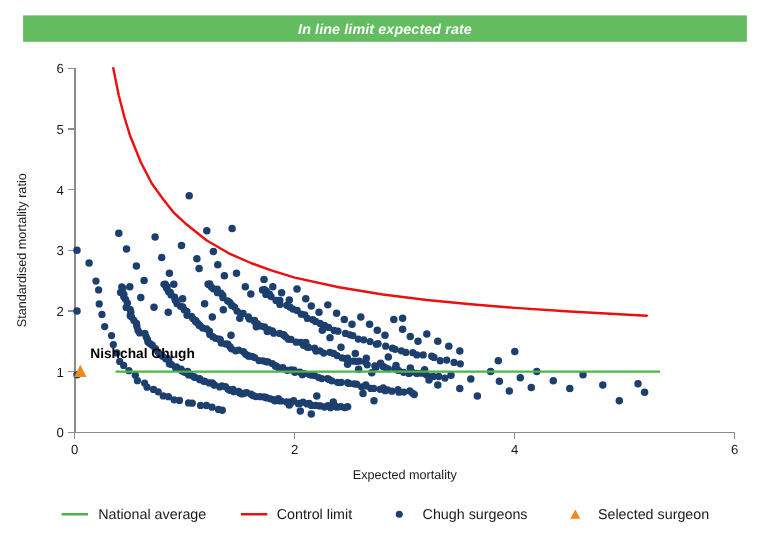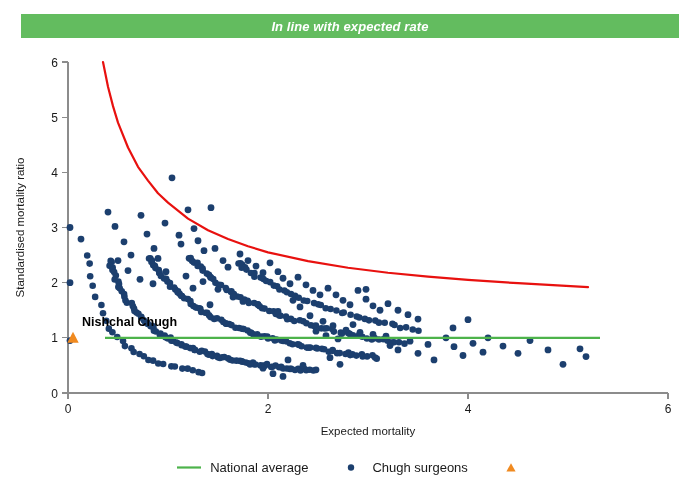--- a/index.html
+++ b/index.html
@@ -100,21 +100,21 @@
     height: 13px;
     display: block;
   }
 </style>
 </head>
 <body>
 
 <div id="root">
 
   <div class="banner">
-    <span class="banner-text">In line with expected rate</span>
+    <span class="banner-text">In line limit expected rate</span>
   </div>
 
   <div class="plot-wrap">
     <svg id="plot-svg" width="700" height="400">
         <path d="M 68 22 L 68 353 L 668 353" class="axis-line"></path>
         <line x1="62" y1="353" x2="68" y2="353" class="tick-line"></line>
         <text x="58" y="357.5" text-anchor="end" class="tick-label">0</text>
         <line x1="62" y1="297.8333333333333" x2="68" y2="297.8333333333333" class="tick-line"></line>
         <text x="58" y="302.3333333333333" text-anchor="end" class="tick-label">1</text>
         <line x1="62" y1="242.66666666666669" x2="68" y2="242.66666666666669" class="tick-line"></line>
@@ -583,24 +583,31 @@
 
   <div class="legend">
     <div class="legend-item">
       <svg class="legend-swatch" viewBox="0 0 26 13">
         <line x1="1" y1="6.5" x2="25" y2="6.5" stroke="#4db34b" stroke-width="2.2"></line>
       </svg>
       <span class="legend-text">National average</span>
     </div>
     <div class="legend-item">
       <svg class="legend-swatch" viewBox="0 0 26 13">
+        <line x1="1" y1="6.5" x2="25" y2="6.5" stroke="#e8110f" stroke-width="2.2"></line>
+      </svg>
+      <span class="legend-text">Control limit</span>
+    </div>
+    <div class="legend-item">
+      <svg class="legend-swatch" viewBox="0 0 26 13">
         <circle cx="13" cy="6.5" r="3.2" fill="#1c3f6e"></circle>
       </svg>
       <span class="legend-text">Chugh surgeons</span>
     </div>
     <div class="legend-item">
       <svg class="legend-swatch" viewBox="0 0 26 13">
         <polygon points="13,2.2 17.6,10.6 8.4,10.6" fill="#f08a20"></polygon>
       </svg>
+      <span class="legend-text">Selected surgeon</span>
     </div>
   </div>
 
 </div>
 
 </body></html>

